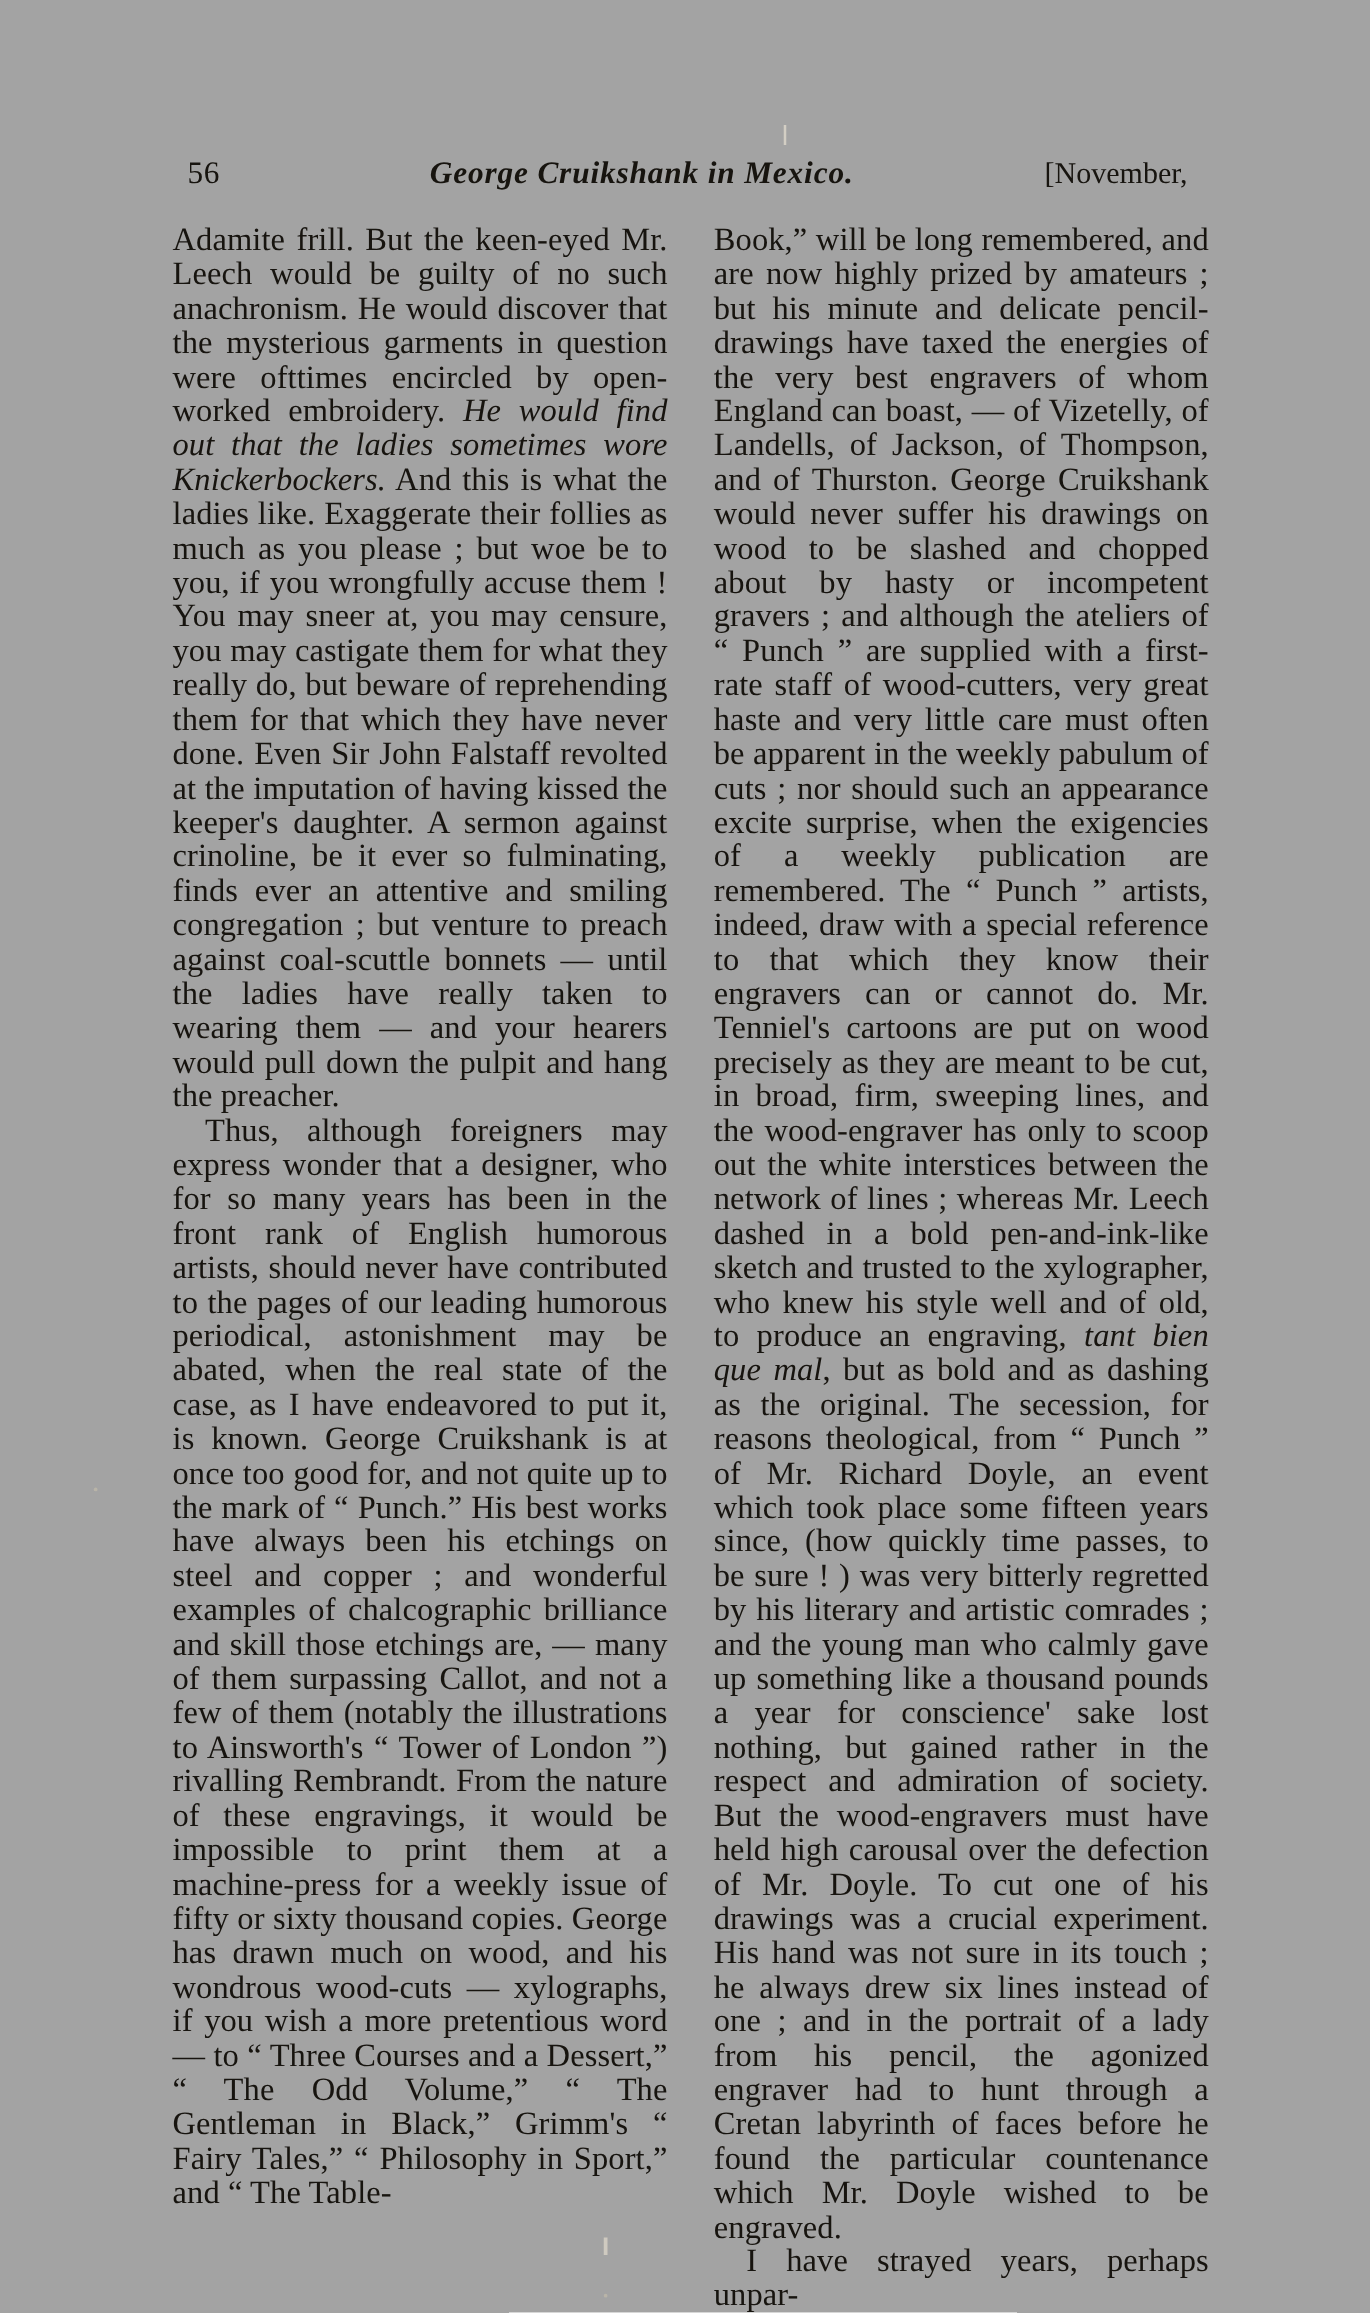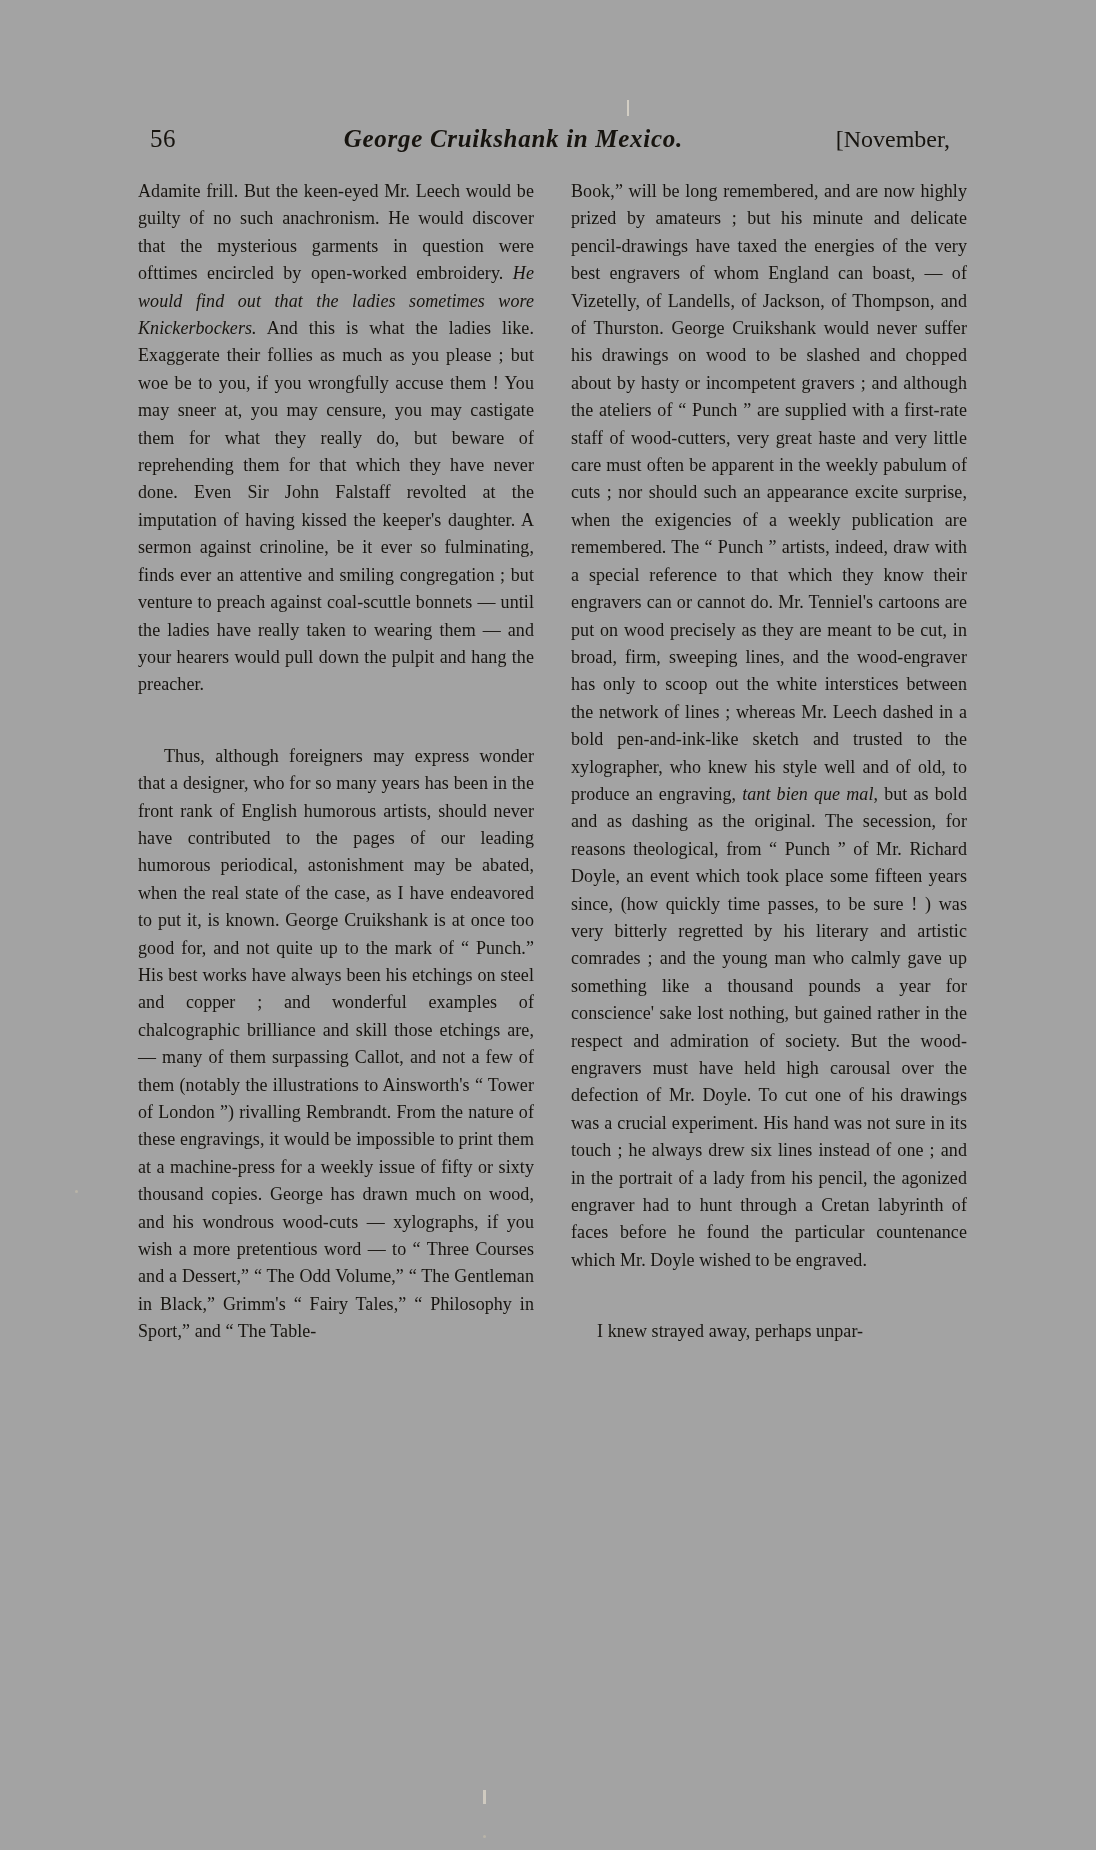--- a/index.html
+++ b/index.html
@@ -48,30 +48,29 @@
     top: 178px;
     width: 830px;
     display: flex;
     gap: 37px;
   }
   .col {
     width: 396px;
   }
   p {
     margin: 0;
-    font-size: 18px;
+    font-size: 26px;
     line-height: 27.4px;
     text-align: justify;
     text-justify: inter-word;
     hyphens: manual;
     letter-spacing: 0.08px;
   }
   p.indent {
     text-indent: 26px;
-    margin-top: 44px;
   }
   .it {
     font-style: italic;
   }
   .spacer-dot-left,
   .spacer-dot-right {
     position: absolute;
     width: 3px;
     height: 3px;
     background: #b9b4a8;
@@ -109,21 +108,21 @@
     <div class="issue">[November,</div>
   </div>
 
   <div class="columns">
     <div class="col">
       <p id="L0"><span>Adamite frill. But the keen-eyed Mr. Leech would be guilty of no such anachronism. He would discover that the mysterious garments in question were ofttimes encircled by open-worked embroidery. </span><span class="it">He would find out that the ladies sometimes wore Knickerbockers.</span><span> And this is what the ladies like. Exaggerate their follies as much as you please ; but woe be to you, if you wrongfully accuse them ! You may sneer at, you may censure, you may castigate them for what they really do, but beware of reprehending them for that which they have never done. Even Sir John Falstaff revolted at the imputation of having kissed the keeper's daughter. A sermon against crinoline, be it ever so fulminating, finds ever an attentive and smiling congregation ; but venture to preach against coal-scuttle bonnets — until the ladies have really taken to wearing them — and your hearers would pull down the pulpit and hang the preacher.</span></p>
       <p class="indent" id="L1"><span>Thus, although foreigners may express wonder that a designer, who for so many years has been in the front rank of English humorous artists, should never have contributed to the pages of our leading humorous periodical, astonishment may be abated, when the real state of the case, as I have endeavored to put it, is known. George Cruikshank is at once too good for, and not quite up to the mark of “ Punch.” His best works have always been his etchings on steel and copper ; and wonderful examples of chalcographic brilliance and skill those etchings are, — many of them surpassing Callot, and not a few of them (notably the illustrations to Ainsworth's “ Tower of London ”) rivalling Rembrandt. From the nature of these engravings, it would be impossible to print them at a machine-press for a weekly issue of fifty or sixty thousand copies. George has drawn much on wood, and his wondrous wood-cuts — xylographs, if you wish a more pretentious word — to “ Three Courses and a Dessert,” “ The Odd Volume,” “ The Gentleman in Black,” Grimm's “ Fairy Tales,” “ Philosophy in Sport,” and “ The Table-</span></p>
     </div>
     <div class="col">
       <p id="R0"><span>Book,” will be long remembered, and are now highly prized by amateurs ; but his minute and delicate pencil-drawings have taxed the energies of the very best engravers of whom England can boast, — of Vizetelly, of Landells, of Jackson, of Thompson, and of Thurston. George Cruikshank would never suffer his drawings on wood to be slashed and chopped about by hasty or incompetent gravers ; and although the ateliers of “ Punch ” are supplied with a first-rate staff of wood-cutters, very great haste and very little care must often be apparent in the weekly pabulum of cuts ; nor should such an appearance excite surprise, when the exigencies of a weekly publication are remembered. The “ Punch ” artists, indeed, draw with a special reference to that which they know their engravers can or cannot do. Mr. Tenniel's cartoons are put on wood precisely as they are meant to be cut, in broad, firm, sweeping lines, and the wood-engraver has only to scoop out the white interstices between the network of lines ; whereas Mr. Leech dashed in a bold pen-and-ink-like sketch and trusted to the xylographer, who knew his style well and of old, to produce an engraving, </span><span class="it">tant bien que mal</span><span>, but as bold and as dashing as the original. The secession, for reasons theological, from “ Punch ” of Mr. Richard Doyle, an event which took place some fifteen years since, (how quickly time passes, to be sure ! ) was very bitterly regretted by his literary and artistic comrades ; and the young man who calmly gave up something like a thousand pounds a year for conscience' sake lost nothing, but gained rather in the respect and admiration of society. But the wood-engravers must have held high carousal over the defection of Mr. Doyle. To cut one of his drawings was a crucial experiment. His hand was not sure in its touch ; he always drew six lines instead of one ; and in the portrait of a lady from his pencil, the agonized engraver had to hunt through a Cretan labyrinth of faces before he found the particular countenance which Mr. Doyle wished to be engraved.</span></p>
-      <p class="indent" id="R1"><span>I knew strayed away, perhaps unpar-</span></p>
+      <p class="indent" id="R1"><span>I have strayed years, perhaps unpar-</span></p>
     </div>
   </div>
 
   <div class="spacer-dot-left"></div>
   <div class="bottom-tick"></div>
   <div class="spacer-dot-right"></div>
 
 </div>
 
 </body></html>

